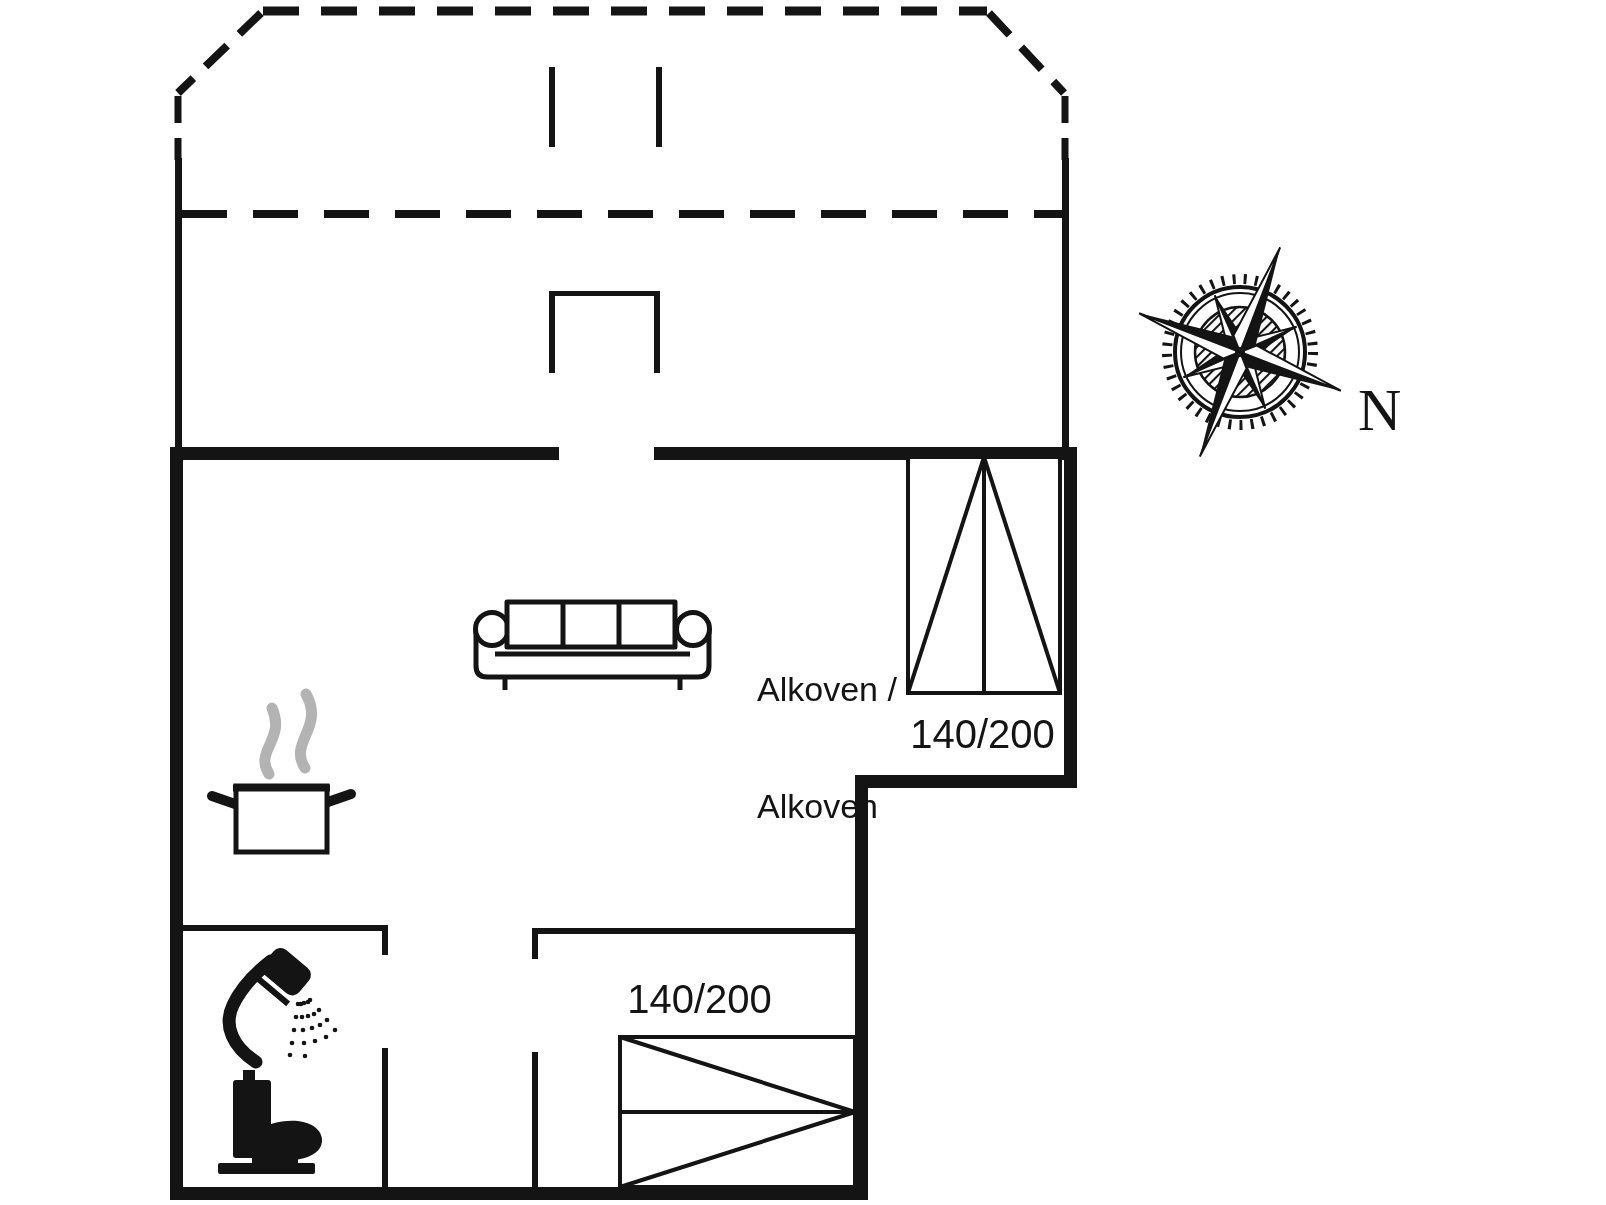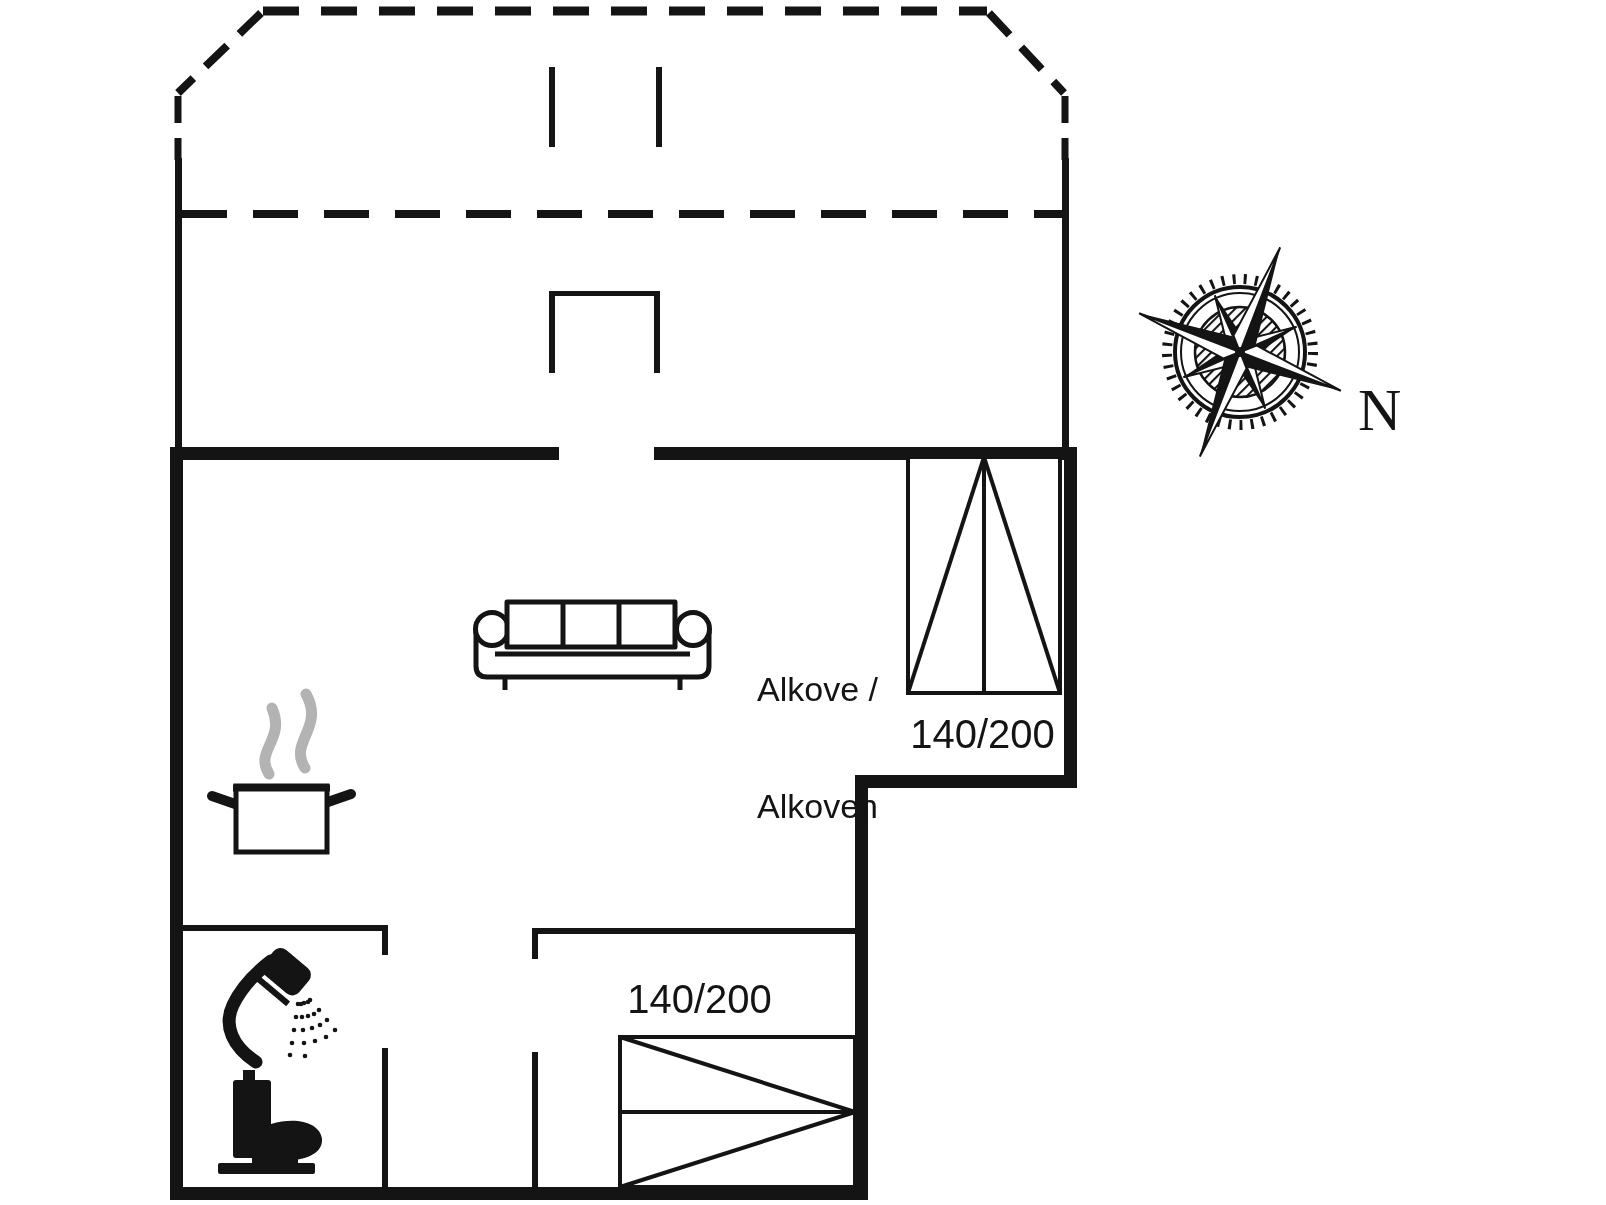--- a/index.html
+++ b/index.html
@@ -179,20 +179,20 @@
       <g transform="rotate(270)">
         <path d="M0,-108 L12,-13 L0,0 Z" fill="#141414"></path>
         <path d="M0,-108 L-12,-13 L0,0 Z" fill="#ffffff" stroke="#141414" stroke-width="2"></path>
       </g>
       <circle r="5" fill="#141414"></circle>
     </g>
   </g>
 </svg>
 
   <div id="alkove-label" class="lbl lbl-sans">
-    <div>Alkove /</div>
+    <div>Alkoven /</div>
     <div>Alkoven</div>
   </div>
   <div id="bed-top-label" class="lbl lbl-sans">140/200</div>
   <div id="bed-bottom-label" class="lbl lbl-sans">140/200</div>
   <div id="north-label" class="lbl lbl-serif">N</div>
 
 </div>
 
 </body></html>

